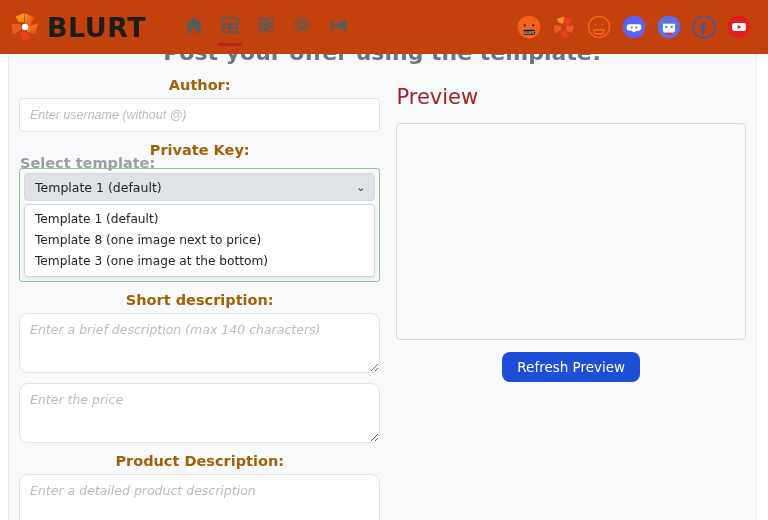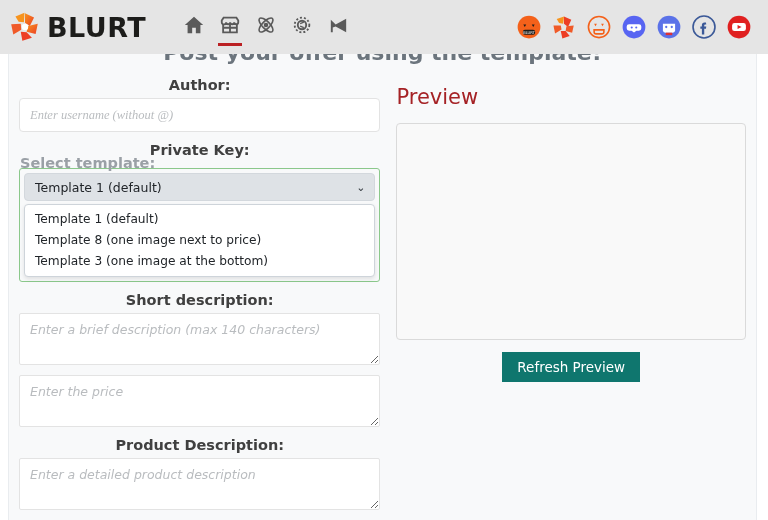--- a/index.html
+++ b/index.html
@@ -7,21 +7,21 @@
     width: 768px; height: 520px;
     overflow: hidden;
     background: #ffffff;
     font-family: "Liberation Sans", sans-serif;
   }
 
   
   .header {
     position: absolute; top: 0; left: 0;
     width: 768px; height: 54px;
-    background: #e5e5e5;
+    background: #c2410c;
     display: flex; align-items: center;
     z-index: 50;
   }
   .brand { display: flex; align-items: center; margin-left: 8px; }
   .brand-logo { width: 34px; height: 34px; display: block; }
   .brand-name {
     font-size: 27px; font-weight: 700; letter-spacing: 0.5px;
     color: #1d1d1b; margin-left: 5px;
     font-family: "DejaVu Sans", sans-serif;
   }
@@ -67,41 +67,41 @@
   }
 
   .cols { display: flex; padding: 0 10px; }
   .col-left { width: 372px; padding-right: 8px; }
   .col-right { width: 360px; padding-left: 8px; }
 
   .field { margin-top: 10px; }
   .flabel {
     display: block; text-align: center;
     font-size: 14.5px; font-weight: 700;
-    color: #404040; margin-bottom: 5px;
+    color: #a16207; margin-bottom: 5px;
     font-family: "DejaVu Sans", sans-serif;
   }
   .finput {
     display: block; width: 100%;
     height: 29px;
     border: 1px solid #e3e3e3;
     border-radius: 4px;
     background: #ffffff;
     padding: 16px 10px;
     font-size: 12.5px;
     color: #495057;
-    font-family: Liberation Serif, serif;
+    font-family: Liberation Sans, sans-serif;
     outline: none;
   }
   .finput::placeholder { color: #b9bcbf; font-style: italic; }
   .ftext {
     display: block; width: 100%;
-    height: 52px;
+    height: 60px;
     border: 1px solid #e3e3e3;
-    border-radius: 2px;
+    border-radius: 9px;
     background: #ffffff;
     padding: 8px 10px;
     font-size: 12.5px; line-height: 16px;
     color: #495057;
     font-family: "DejaVu Sans", sans-serif;
     resize: vertical;
     outline: none;
   }
   .ftext::placeholder { color: #b9bcbf; font-style: italic; }
 
@@ -169,23 +169,23 @@
   .preview-box {
     margin-top: 14px;
     height: 217px;
     border: 1px solid #dadada;
     border-radius: 4px;
     background: #f9f9f9;
   }
   .refresh-row { text-align: center; margin-top: 12px; }
   .btn-refresh {
     display: inline-block;
-    background: #0f766e;
+    background: #1d4ed8;
     color: #ffffff;
-    border: none; border-radius: 0;
+    border: none; border-radius: 8px;
     padding: 7px 15px;
     font-size: 13.5px;
     cursor: pointer;
     font-family: "DejaVu Sans", sans-serif;
   }
 </style>
 </head>
 <body>
 
 <div class="page">

